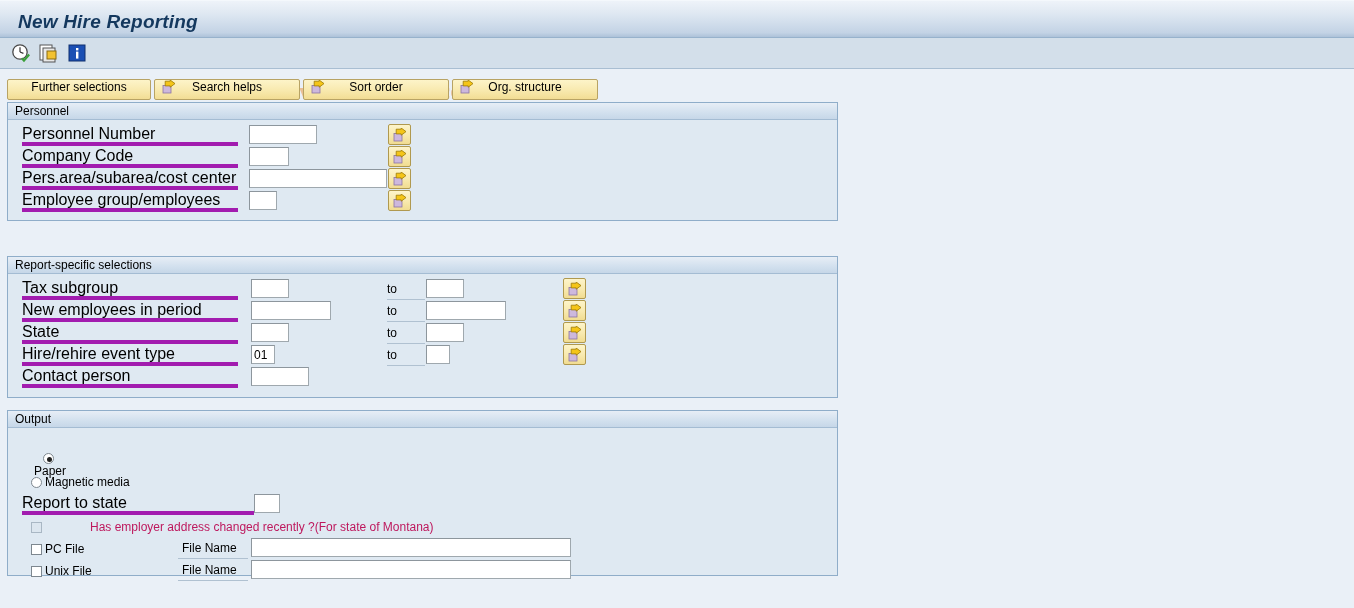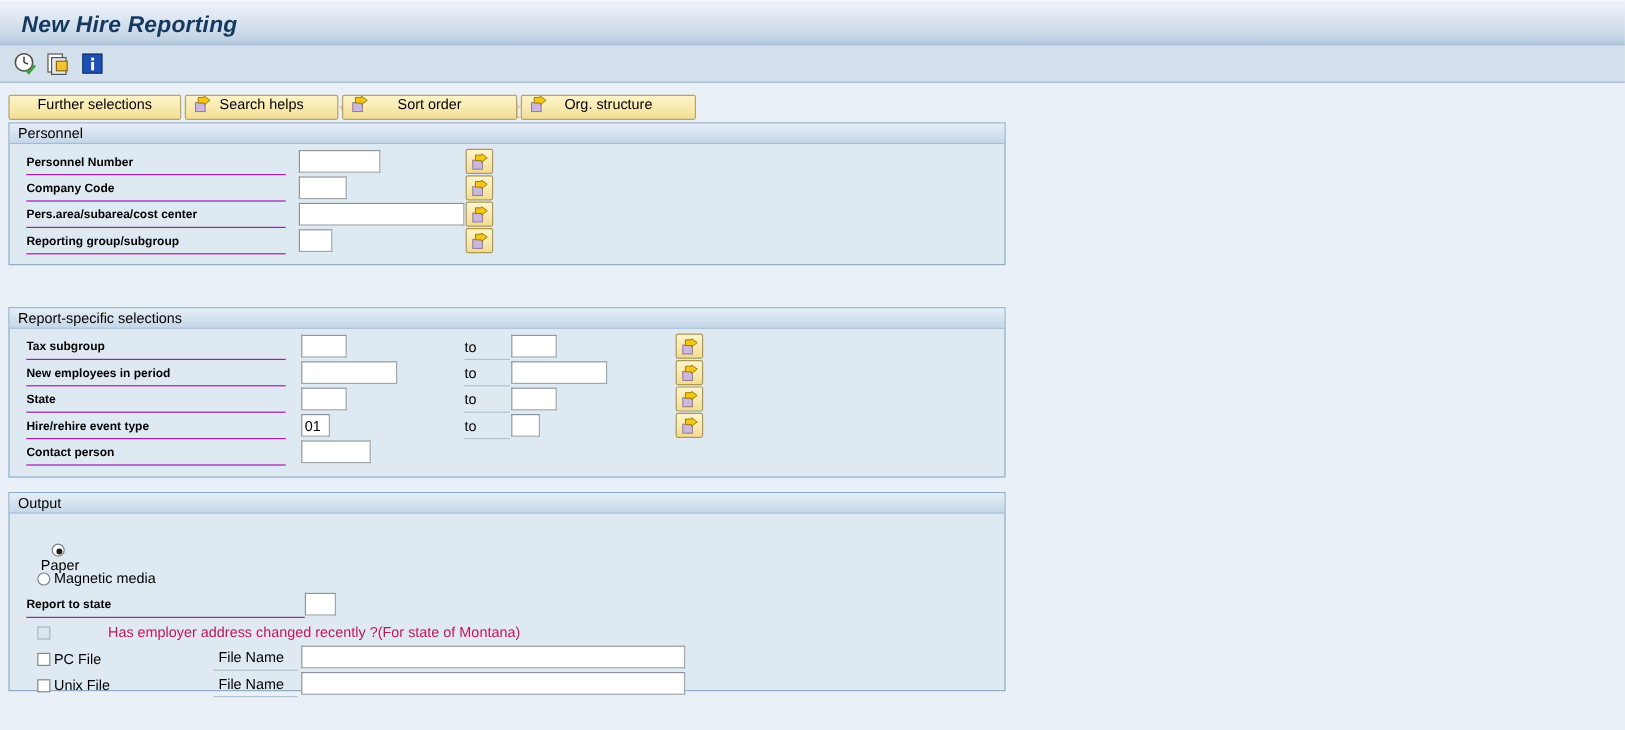--- a/index.html
+++ b/index.html
@@ -69,23 +69,23 @@
     height: 17px;
     background: linear-gradient(to bottom, #e7eef6 0%, #d2e0ee 60%, #c6d7e8 100%);
     border-bottom: 1px solid #a4bcd3;
     display: flex; align-items: center;
     padding-left: 7px;
     font-size: 12px; color: #000;
   }
   .panel-body { position: relative; }
   .flabel {
     position: absolute; height: 21px;
-    border-bottom: 1px solid #a21caf;
+    border-bottom: 4px solid #a21caf;
     display: flex; align-items: center;
-    font-size: 10px; color: #000; white-space: nowrap; font-weight: bold;
+    font-size: 16px; color: #000; white-space: nowrap;
   }
   .sapinput {
     position: absolute; height: 19px;
     background: #fff;
     border: 1px solid #9fa8ae;
     border-top-color: #8d969d;
     border-left-color: #8d969d;
     font-family: "Liberation Sans", sans-serif;
     font-size: 12px; color: #000;
     padding: 0 2px;
@@ -169,21 +169,21 @@
   </div>
   <div class="watermark">© www.tutorialkart.com</div>
 </div>
 
 <div id="btnrow">
 
   <div class="sapbtn" style="width:144px">
     <span class="lbl">Further selections</span>
   </div>
 
-  <div class="sapbtn witharrow" style="width:128px">
+  <div class="sapbtn witharrow" style="width:146px">
     <span class="arrowicon">
       <svg width="14" height="14" viewBox="0 0 14 14">
         <rect x="1" y="5.5" width="8" height="7.5" fill="#cdb8dd" stroke="#8b74a3" stroke-width=".8"></rect>
         <path d="M3.2 1.2 H8.2 V0 L13 3.6 L8.2 7.2 V5.9 H3.2 Z" fill="#f5c518" stroke="#9c7a06" stroke-width=".8"></path>
       </svg>
     </span>
     <span class="lbl">Search helps</span>
   </div>
 
   <div class="sapbtn witharrow" style="width:146px">
@@ -232,21 +232,21 @@
 
     <div class="flabel" style="left:14px; top:49px; width:216px;">Pers.area/subarea/cost center</div>
     <input class="sapinput" style="left: 241px; top: 49px; width: 138px;" value="">
     <div class="multibtn" style="left:380px; top:48px;">
       <svg width="14" height="14" viewBox="0 0 14 14">
           <rect x="1" y="5.5" width="8" height="7.5" fill="#cdb8dd" stroke="#8b74a3" stroke-width=".8"></rect>
           <path d="M3.2 1.2 H8.2 V0 L13 3.6 L8.2 7.2 V5.9 H3.2 Z" fill="#f5c518" stroke="#9c7a06" stroke-width=".8"></path>
         </svg>
     </div>
 
-    <div class="flabel" style="left:14px; top:71px; width:216px;">Reporting group/subgroup</div>
+    <div class="flabel" style="left:14px; top:71px; width:216px;">Employee group/employees</div>
     <input class="sapinput" style="left: 241px; top: 71px; width: 28px;" value="">
     <div class="multibtn" style="left:380px; top:70px;">
       <svg width="14" height="14" viewBox="0 0 14 14">
           <rect x="1" y="5.5" width="8" height="7.5" fill="#cdb8dd" stroke="#8b74a3" stroke-width=".8"></rect>
           <path d="M3.2 1.2 H8.2 V0 L13 3.6 L8.2 7.2 V5.9 H3.2 Z" fill="#f5c518" stroke="#9c7a06" stroke-width=".8"></path>
         </svg>
     </div>
 
   </div>
 </div>

